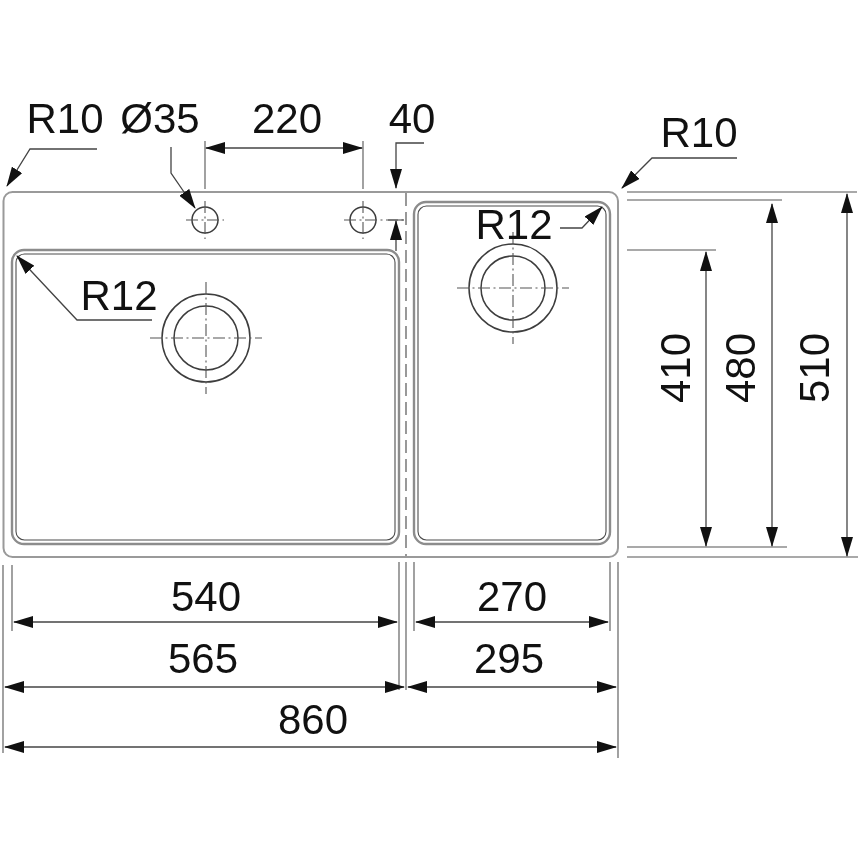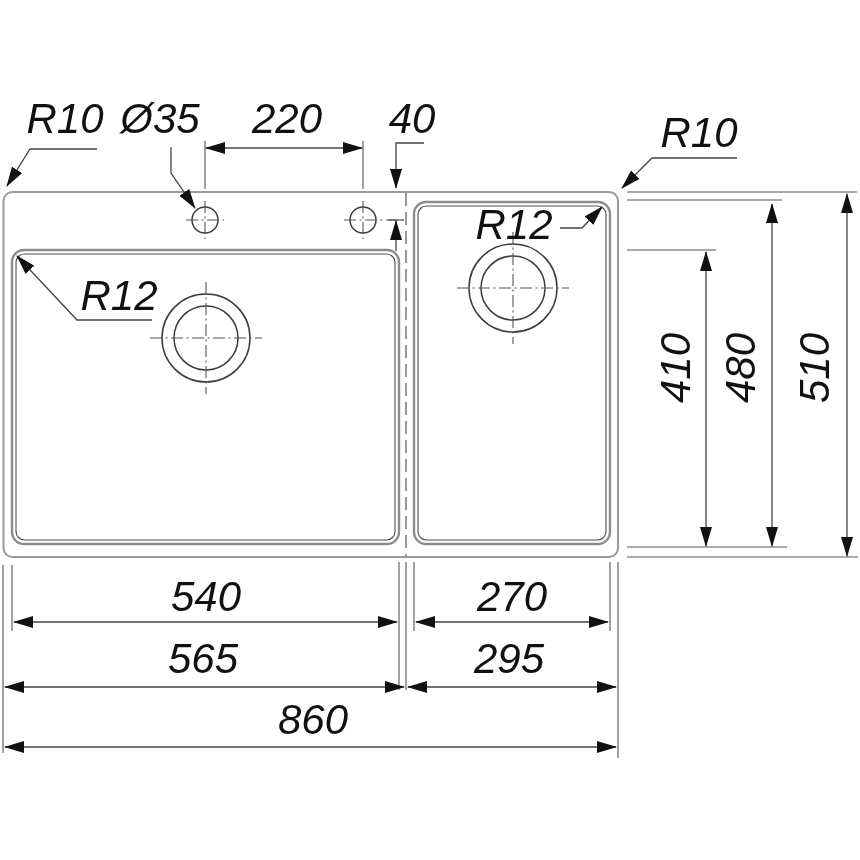--- a/index.html
+++ b/index.html
@@ -1,17 +1,17 @@
 <!DOCTYPE html>
 <html><head>
 <meta charset="utf-8">
 <style>
   html,body{margin:0;padding:0;background:#ffffff;}
   .stage{position:relative;width:860px;height:860px;background:#ffffff;overflow:hidden;
-         font-family:"Liberation Sans", sans-serif;font-style:italic;}
+         font-family:"Liberation Sans", sans-serif;}
   svg{display:block;}
   .dimtext{font-family:"Liberation Sans", sans-serif;font-size:42px;fill:#111111;}
   .outline-thin{fill:none;stroke:#9a9a9a;stroke-width:2;}
   .bowl-outer{fill:none;stroke:#8c8c8c;stroke-width:2.4;}
   .bowl-inner{fill:none;stroke:#4d4d4d;stroke-width:1.1;}
   .dimline{fill:none;stroke:#444444;stroke-width:1.3;}
   .extline{fill:none;stroke:#555555;stroke-width:1.1;}
   .centerline{fill:none;stroke:#555555;stroke-width:1.1;stroke-dasharray:12 3.5 2 3.5;}
   .dividerline{fill:none;stroke:#555555;stroke-width:1.2;stroke-dasharray:13 6;}
   .holecircle{fill:none;stroke:#3d3d3d;stroke-width:1.5;}

